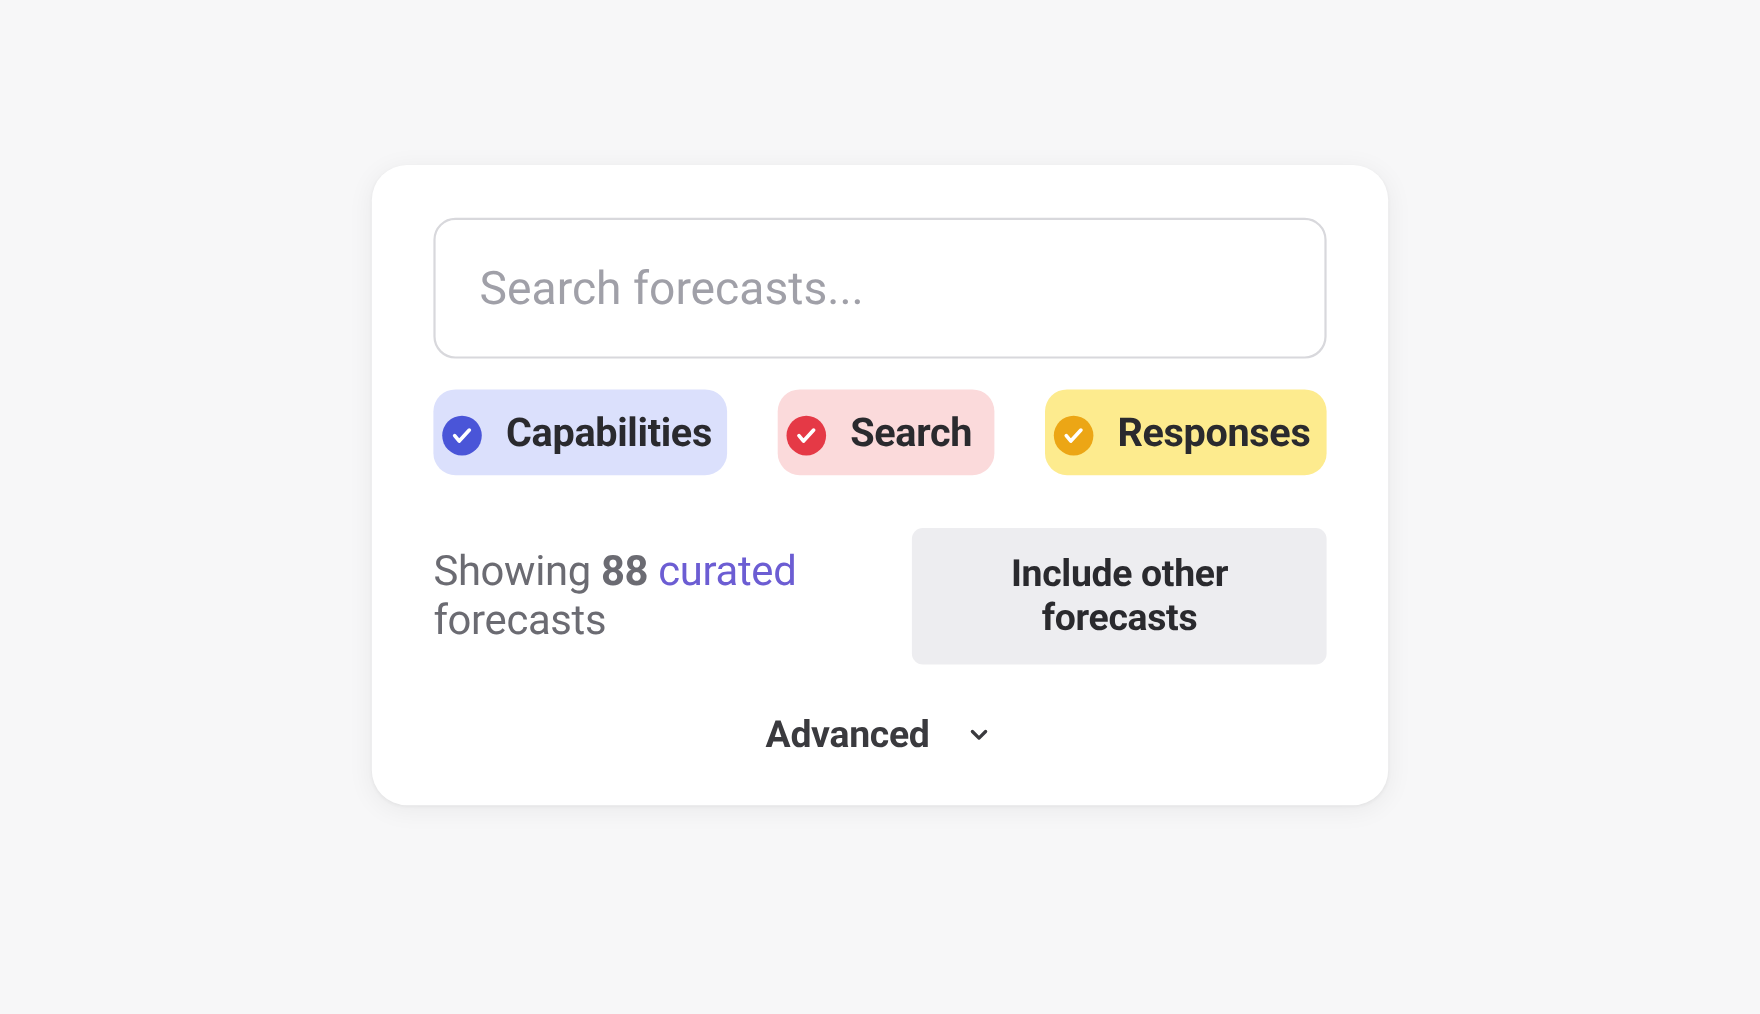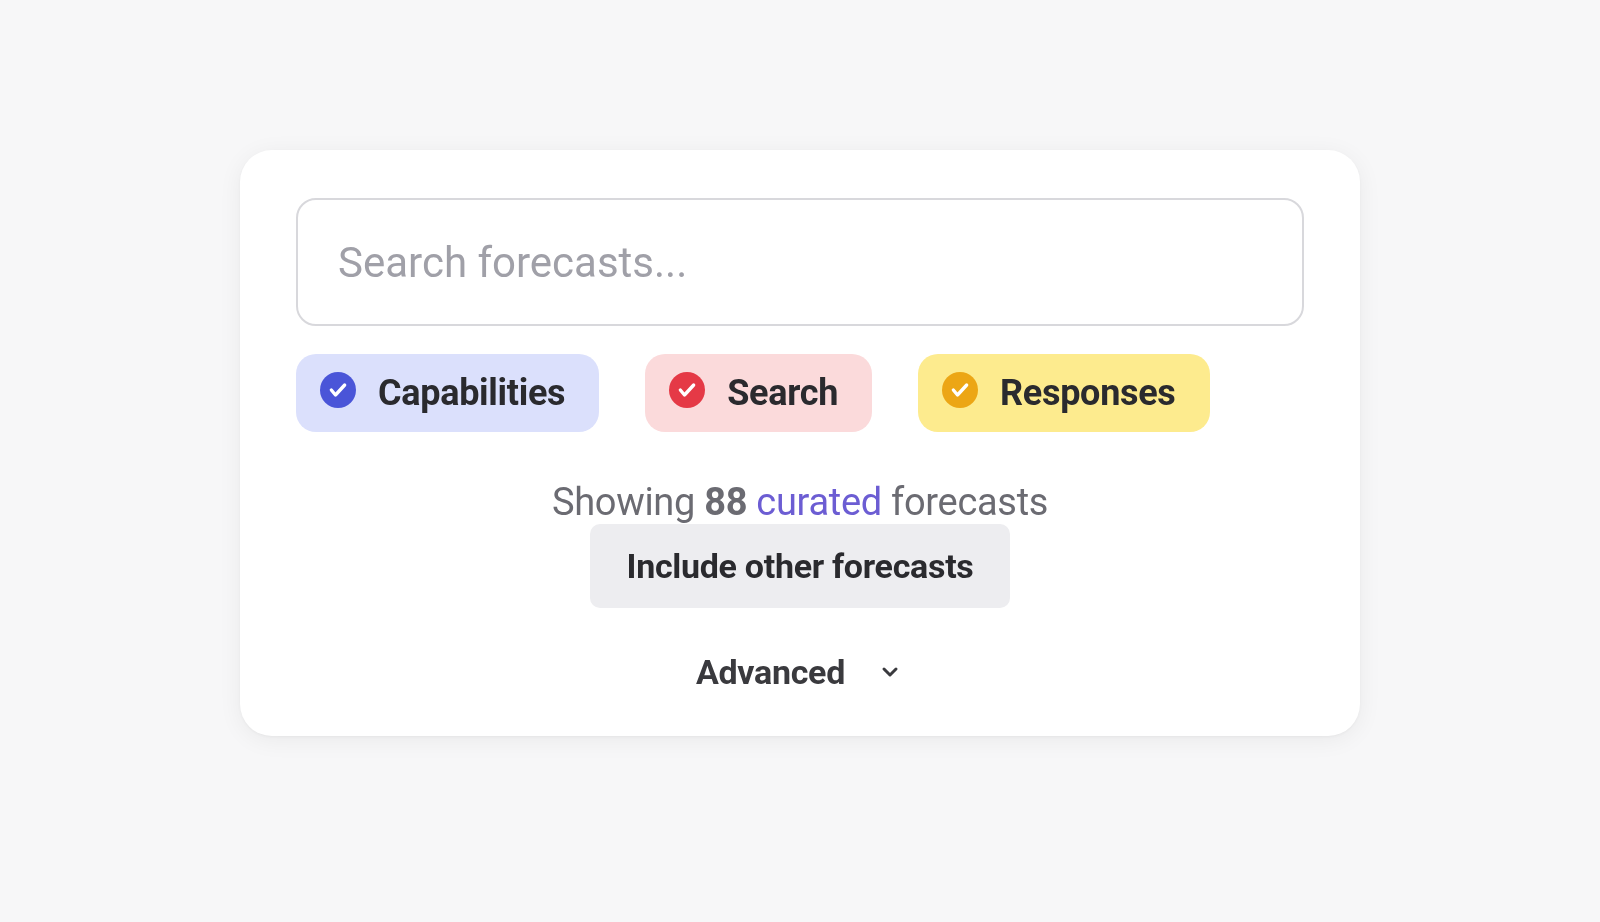--- a/index.html
+++ b/index.html
@@ -16,21 +16,21 @@
       display: flex;
       align-items: flex-start;
       justify-content: center;
       padding-top: 150px;
     }
     
     .card {
       background: #ffffff;
       border-radius: 32px;
       box-shadow: 0 4px 24px rgba(0,0,0,0.06), 0 1px 3px rgba(0,0,0,0.04);
-      width: 1120px;
+      width: 924px;
       padding: 48px 56px 44px 56px;
     }
     
     .search-input {
       width: 100%;
       height: 128px;
       border: 2px solid #d8d8dc;
       border-radius: 20px;
       font-size: 42px;
       font-weight: 400;
@@ -45,23 +45,23 @@
     }
     
     .filter-row {
       display: flex;
       gap: 46px;
       margin-top: 28px;
     }
     
     .filter-chip {
       display: flex;
-      align-items: flex-start;
+      align-items: flex-end;
       gap: 22px;
-      padding: 18px 34px 18px 24px;
+      padding: 18px 34px 18px 8px;
       border-radius: 20px;
       cursor: pointer;
       min-width: 0;
     }
     
     .filter-chip.capabilities {
       background: #dbe0fc;
     }
     
     .filter-chip.harms {
@@ -104,21 +104,20 @@
       font-size: 36px;
       font-weight: 700;
       color: #2a2a2e;
       letter-spacing: -0.3px;
     }
     
     .status-row {
       display: flex;
       align-items: center;
       margin-top: 48px;
-      flex-direction: column;
     }
     
     .status-text {
       font-size: 38px;
       font-weight: 400;
       color: #6b6b72;
       letter-spacing: -0.3px;
     }
     
     .status-text .count {

